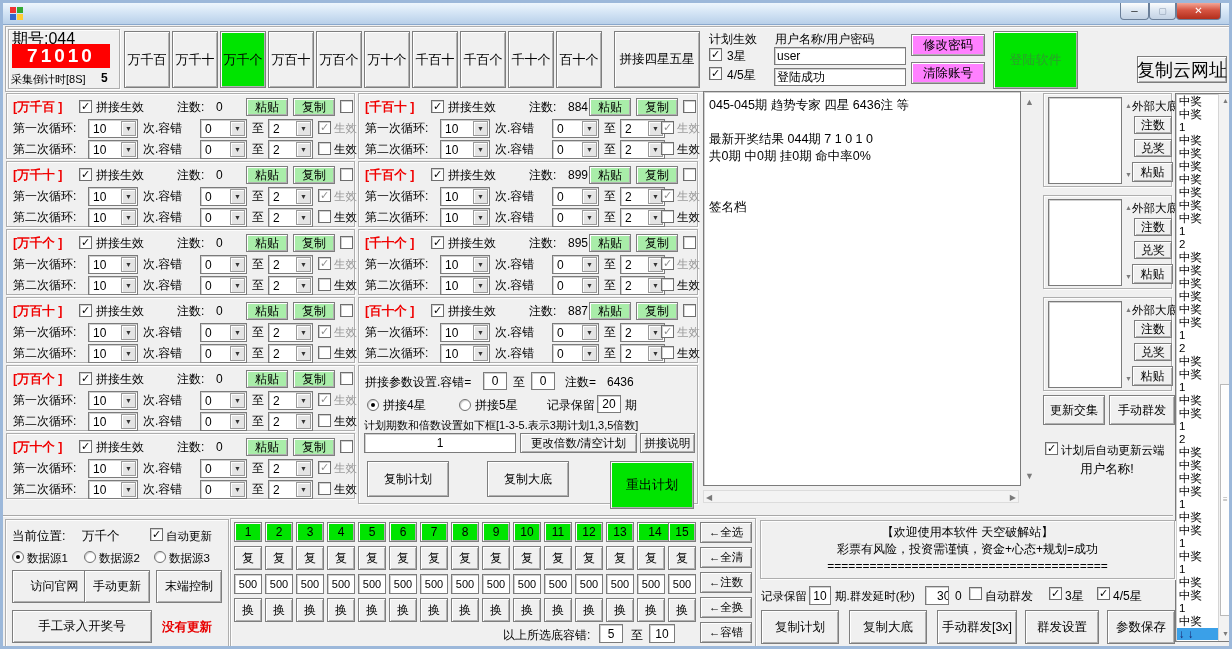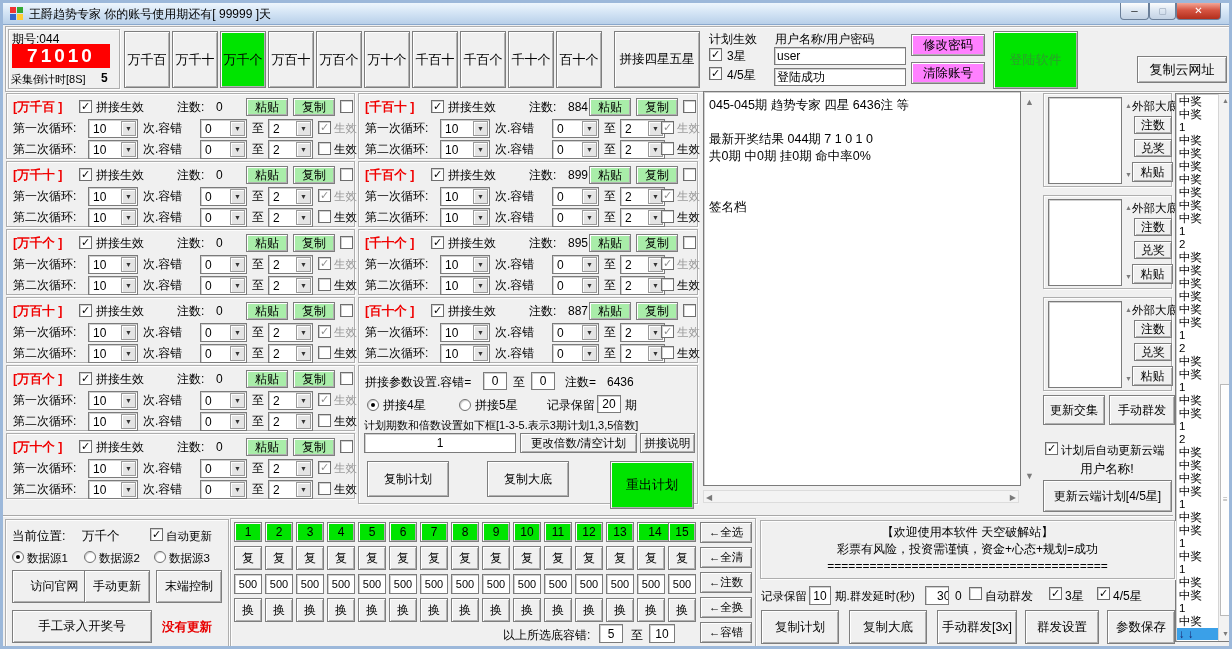--- a/index.html
+++ b/index.html
@@ -39,35 +39,34 @@
 
 <div id="win">
 
   <div class="tb">
     <span class="appicon">
       <i style="left:0;top:0;background:#e33"></i>
         <i style="left:7px;top:0;background:#3a3"></i>
       <i style="left:0;top:7px;background:#36c"></i>
         <i style="left:7px;top:7px;background:#fc3"></i>
     </span>
-    <span class="t" style="left:26px;top:4px">王爵趋势专家 你的账号使用期还有[ 99999 ]天</span>
     <span class="wbtn" style="right:80px;width:29px">
         <i class="t" style="position:static;font-size:9px">─</i>
       </span>
     <span class="wbtn" style="right:53px;width:27px;color:#8d9cb0">
         <i class="t" style="position:static;font-size:9px;color:#8d9cb0">▢</i>
       </span>
     <span class="wbtn close" style="right:8px;width:45px">
         <i class="t" style="position:static;font-size:10px;color:#fff">✕</i>
       </span>
   </div>
 
   <div class="grp" style="left:2px;top:23px;width:1228px;height:66px"></div>
   <div class="grp" style="left:5px;top:26px;width:112px;height:60px"></div>
-  <span class="t" style="left:9px;top:29px;font-size:12px">期号:044</span>
+  <span class="t" style="left:9px;top:29px;font-size:16px">期号:044</span>
   <div class="t" style="left:9px;top:41px;width:98px;height:24px;background:#f00;color:#fff;font-size:19px;font-weight:bold;letter-spacing:3px;text-align:center;line-height:24px">71010</div>
   <span class="t" style="left:8px;top:69px;font-size:11px">采集倒计时[8S]</span>
   <span class="t" style="left:98px;top:68px;font-weight:bold">5</span>
 
   <div id="posbtns">
       <div class="btn " style="left:121px;top:28px;width:46px;height:57px;font-size:13px">万千百</div>
       <div class="btn " style="left:169px;top:28px;width:46px;height:57px;font-size:13px">万千十</div>
       <div class="btn green" style="left:217px;top:28px;width:46px;height:57px;font-size:13px">万千个</div>
       <div class="btn " style="left:265px;top:28px;width:46px;height:57px;font-size:13px">万百十</div>
       <div class="btn " style="left:313px;top:28px;width:46px;height:57px;font-size:13px">万百个</div>
@@ -85,21 +84,21 @@
   <span class="t" style="left:724px;top:46px">3星</span>
   <span class="cb on" style="left:706px;top:64px"></span>
   <span class="t" style="left:724px;top:65px">4/5星</span>
 
   <span class="t" style="left:772px;top:29px">用户名称/用户密码</span>
   <input class="inp" style="left: 771px; top: 44px; width: 132px; height: 18px;" value="user">
   <input class="inp" style="left: 771px; top: 65px; width: 132px; height: 18px;" value="登陆成功">
   <div class="btn pink" style="left:908px;top:31px;width:74px;height:22px;font-size:12.5px">修改密码</div>
   <div class="btn pink" style="left:908px;top:59px;width:74px;height:22px;font-size:12.5px">清除账号</div>
   <div class="btn green" style="left:990px;top:28px;width:85px;height:58px;font-size:13px;color:#2c9e2c">登陆软件</div>
-  <div class="btn" style="left:1134px;top:53px;width:90px;height:27px;font-size:13px">复制云网址</div>
+  <div class="btn" style="left:1134px;top:53px;width:90px;height:27px;font-size:18px">复制云网址</div>
 
   <div id="panels">
       <div class="grp" style="left:3px;top:90px;width:349px;height:66px">
     <span class="rl" style="left:6px;top:5px">[万千百 ]</span>
     <span class="cb on" style="left:72px;top:6px"></span>
     <span class="t" style="left:89px;top:6px">拼接生效</span>
     <span class="t" style="left:170px;top:6px">注数:</span>
     <span class="t" style="left:209px;top:6px">0</span>
     <div class="btn lgreen" style="left:239px;top:4px;width:42px;height:18px">粘贴</div>
     <div class="btn lgreen" style="left:286px;top:4px;width:42px;height:18px">复制</div>
@@ -624,21 +623,20 @@
     <div class="btn" style="left:90px;top:45px;width:38px;height:18px">兑奖</div>
     <div class="btn" style="left:88px;top:68px;width:41px;height:20px">粘贴</div>
   </div>
     </div>
 
   <div class="btn" style="left:1040px;top:392px;width:62px;height:30px">更新交集</div>
   <div class="btn" style="left:1106px;top:392px;width:66px;height:30px">手动群发</div>
   <span class="cb on" style="left:1042px;top:439px"></span>
   <span class="t" style="left:1058px;top:440px;font-size:11.5px">计划后自动更新云端</span>
   <span class="t" style="left:1040px;top:459px;width:128px;text-align:center;font-size:12.5px">用户名称!</span>
-  <div class="btn" style="left:1040px;top:477px;width:129px;height:32px">更新云端计划[4/5星]</div>
 
   <div class="sunk" style="left:1172px;top:90px;width:58px;height:549px">
     <div id="winlist-items" style="position:absolute;left:1px;top:1px;width:41px;height:545px;overflow:hidden">
         <div class="t" style="position:static;height:13px;line-height:13px;font-size:11.5px;padding-left:2px">中奖</div>
         <div class="t" style="position:static;height:13px;line-height:13px;font-size:11.5px;padding-left:2px">中奖</div>
         <div class="t" style="position:static;height:13px;line-height:13px;font-size:11.5px;padding-left:2px">1</div>
         <div class="t" style="position:static;height:13px;line-height:13px;font-size:11.5px;padding-left:2px">中奖</div>
         <div class="t" style="position:static;height:13px;line-height:13px;font-size:11.5px;padding-left:2px">中奖</div>
         <div class="t" style="position:static;height:13px;line-height:13px;font-size:11.5px;padding-left:2px">中奖</div>
         <div class="t" style="position:static;height:13px;line-height:13px;font-size:11.5px;padding-left:2px">中奖</div>

